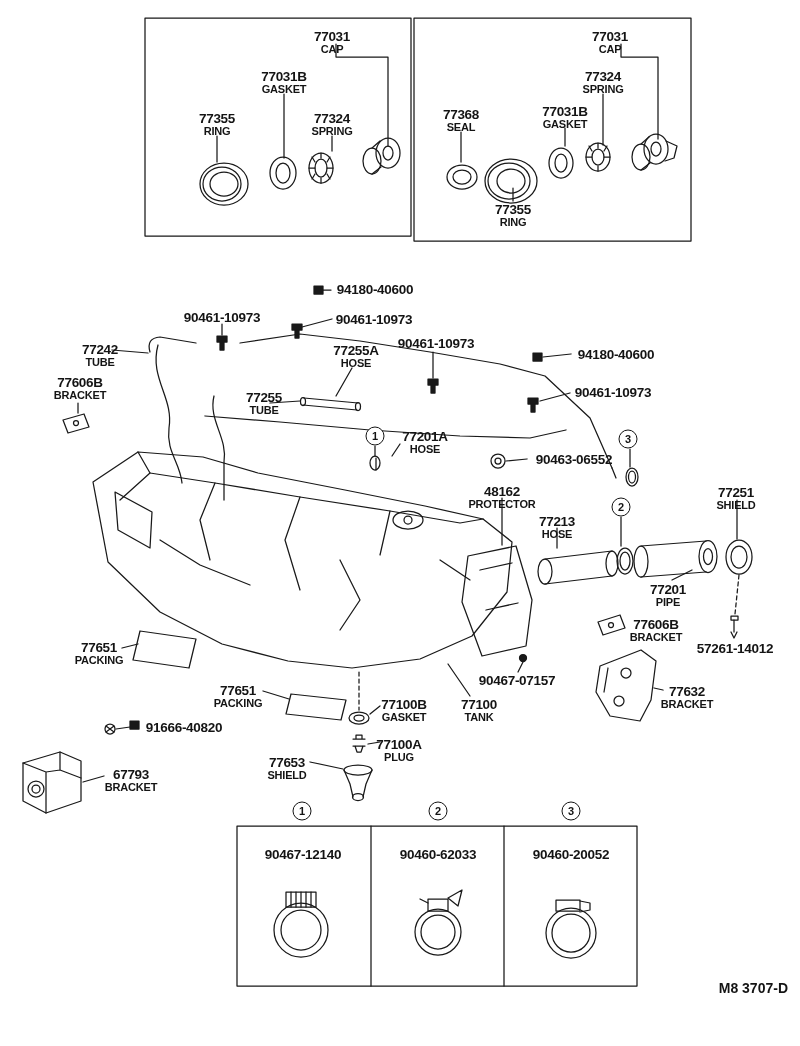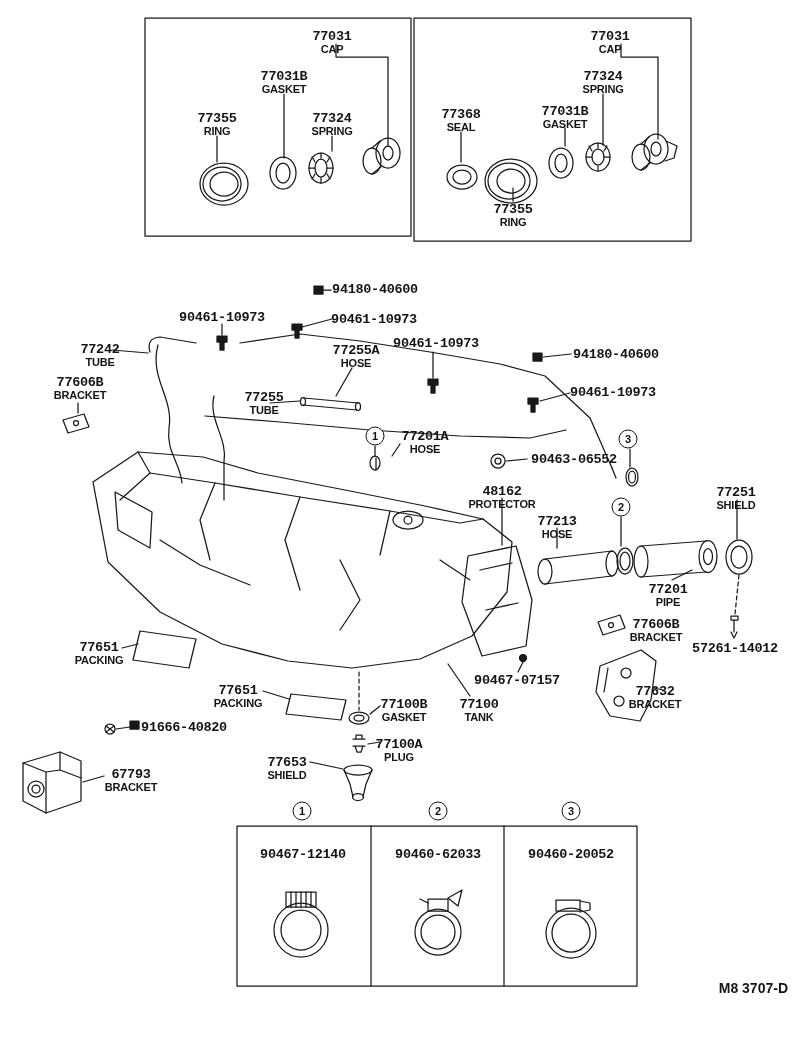--- a/index.html
+++ b/index.html
@@ -1,20 +1,20 @@
 <!DOCTYPE html>
 <html><head>
 <meta charset="utf-8">
 <style>
   html,body{margin:0;padding:0;background:#ffffff;}
   .page{position:relative;width:800px;height:1046px;background:#ffffff;overflow:hidden;
         font-family:"Liberation Sans",sans-serif;color:#141414;}
   svg{position:absolute;left:0;top:0;}
   .callout{position:absolute;transform:translateX(-50%);text-align:center;line-height:1.02;white-space:nowrap;z-index:2;}
-  .pn{font-size:13.5px;font-weight:700;letter-spacing:-0.3px;font-family:Liberation Mono, monospace;}
+  .pn{font-size:13.5px;font-weight:700;letter-spacing:-0.3px;}
   .nm{font-size:11px;font-weight:700;letter-spacing:-0.2px;}
   .marker{position:absolute;width:17px;height:17px;border:1.7px solid #141414;border-radius:50%;
           background:#fff;text-align:center;font-size:11px;font-weight:700;line-height:17px;
           transform:translate(-50%,-50%);z-index:3;}
   .fn{position:absolute;font-size:14px;font-weight:700;z-index:2;}
 </style>
 </head>
 <body>
 
 <div class="page">
@@ -318,21 +318,21 @@
     <div class="nm">PACKING</div>
   </div>
   <div class="callout" style="left:404px;top:698px">
     <div class="pn">77100B</div>
     <div class="nm">GASKET</div>
   </div>
   <div class="callout" style="left:479px;top:698px">
     <div class="pn">77100</div>
     <div class="nm">TANK</div>
   </div>
-  <div class="callout" style="left:655px;top:685px">
+  <div class="callout" style="left:687px;top:685px">
     <div class="pn">77632</div>
     <div class="nm">BRACKET</div>
   </div>
   <div class="callout" style="left:184px;top:721px">
     <div class="pn">91666-40820</div>
   </div>
   <div class="callout" style="left:399px;top:738px">
     <div class="pn">77100A</div>
     <div class="nm">PLUG</div>
   </div>

